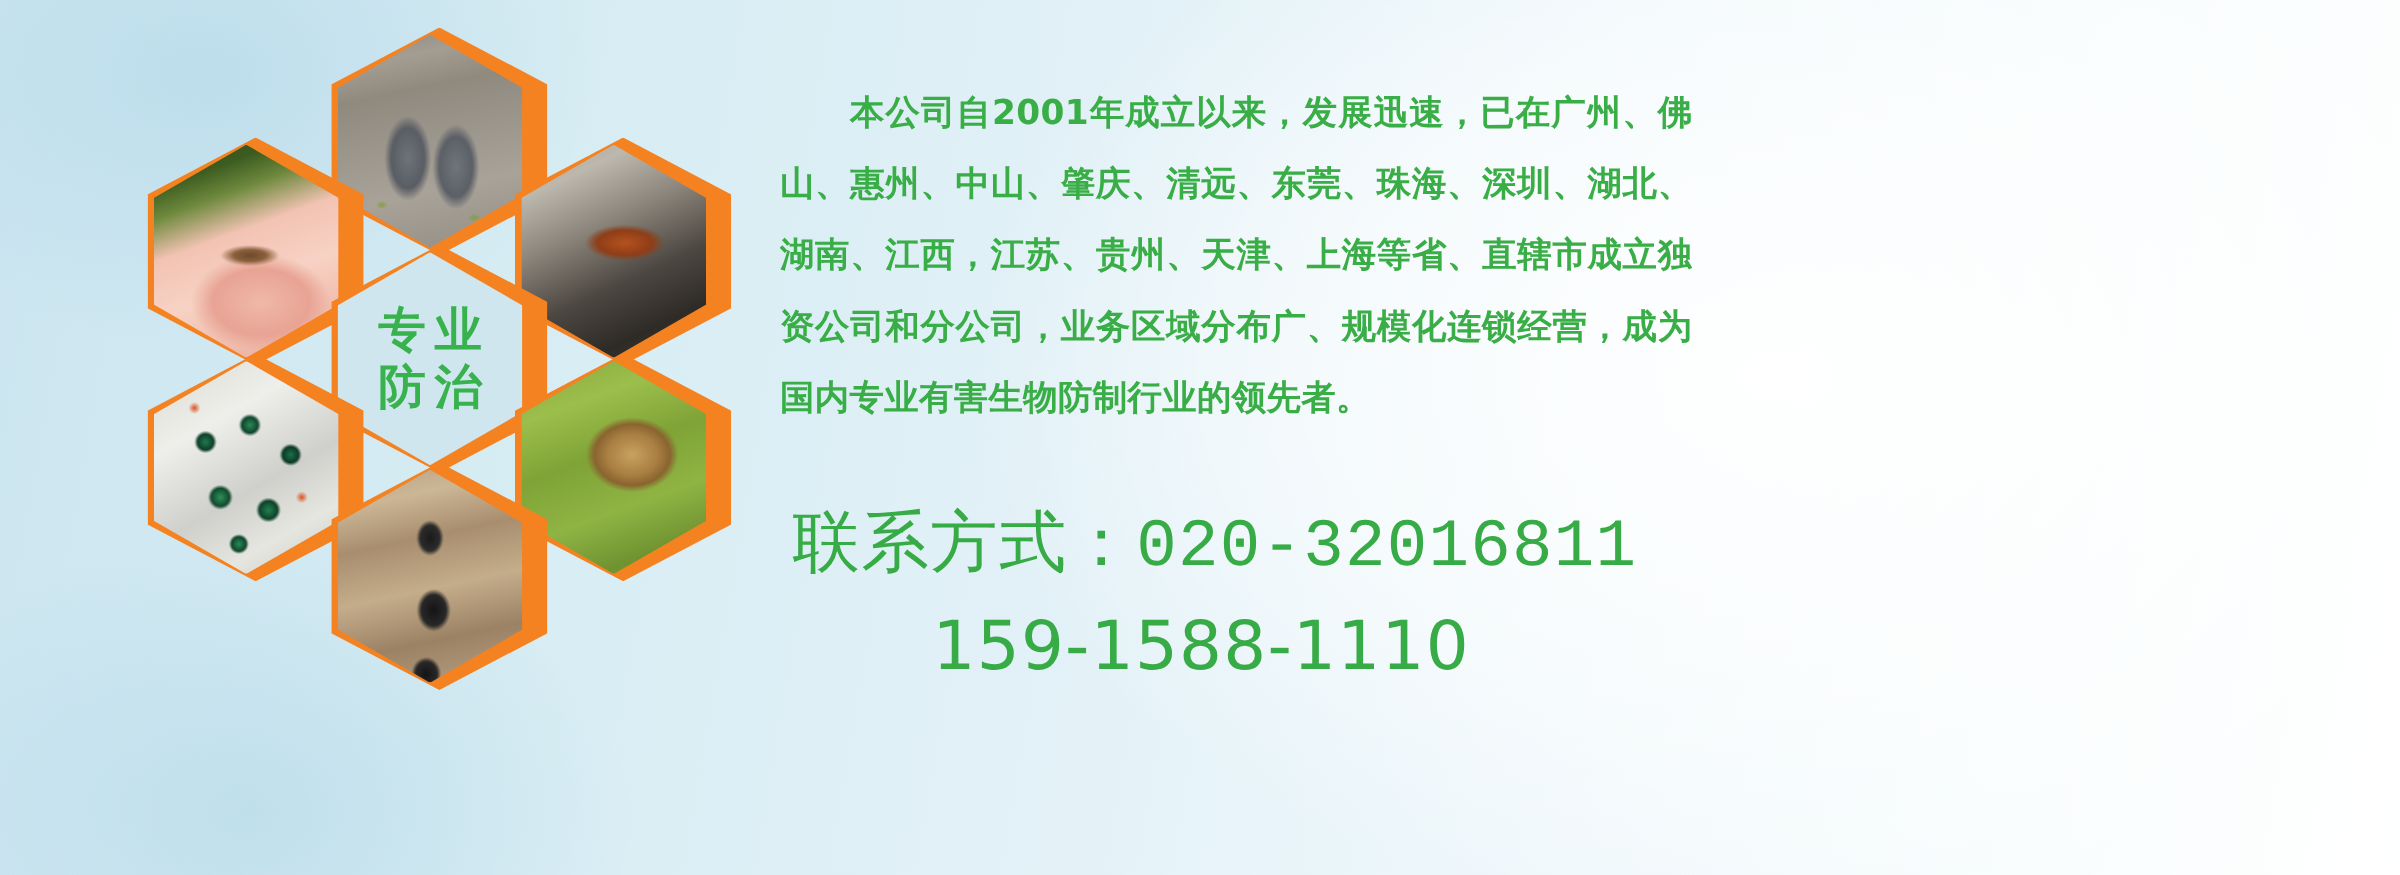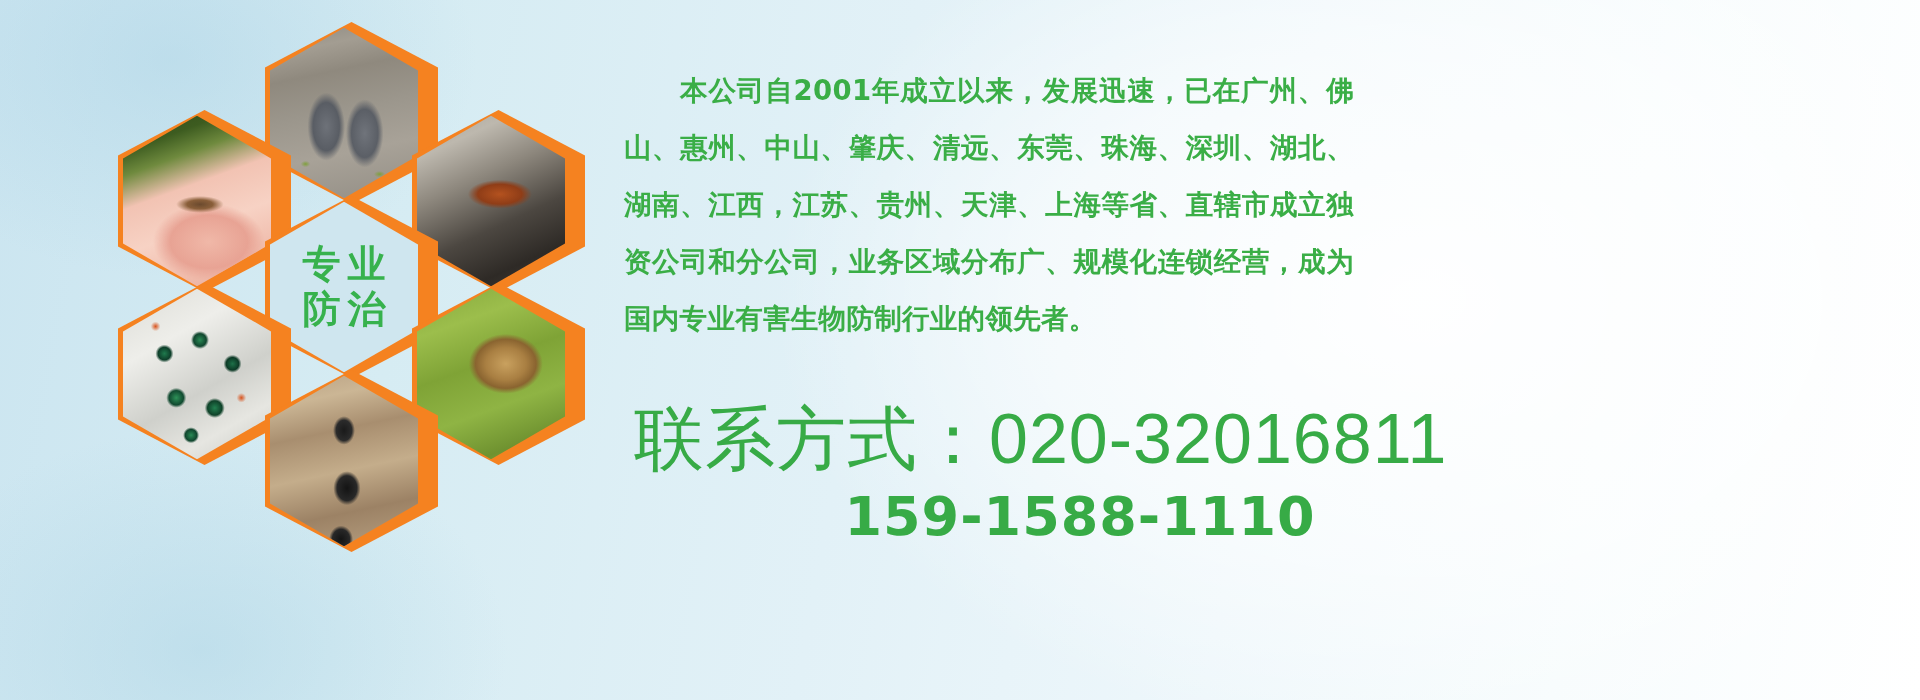--- a/index.html
+++ b/index.html
@@ -217,35 +217,34 @@
   }
 
   #contact-block {
     position: absolute;
     left: 10px;
     top: 400px;
     width: 780px;
   }
   #contact-line-1 {
     color: #37ab46;
-    font-size: 70px;
+    font-size: 54px;
     font-weight: 400;
     line-height: 78px;
     letter-spacing: 1px;
     white-space: nowrap;
-    font-family: Liberation Sans, sans-serif;
+    font-family: Liberation Mono, monospace;
   }
   #contact-line-2 {
     color: #37ab46;
     font-size: 54px;
-    font-weight: 700;
+    font-weight: 400;
     line-height: 78px;
     letter-spacing: 1px;
     white-space: nowrap;
-    text-align: center;
     padding-left: 112px;
     font-family: "DejaVu Sans", "Liberation Sans", sans-serif;
   }
 </style>
 </head>
 <body>
 
 <div id="banner">
 
   <div id="bg-vignette-tl"></div>

